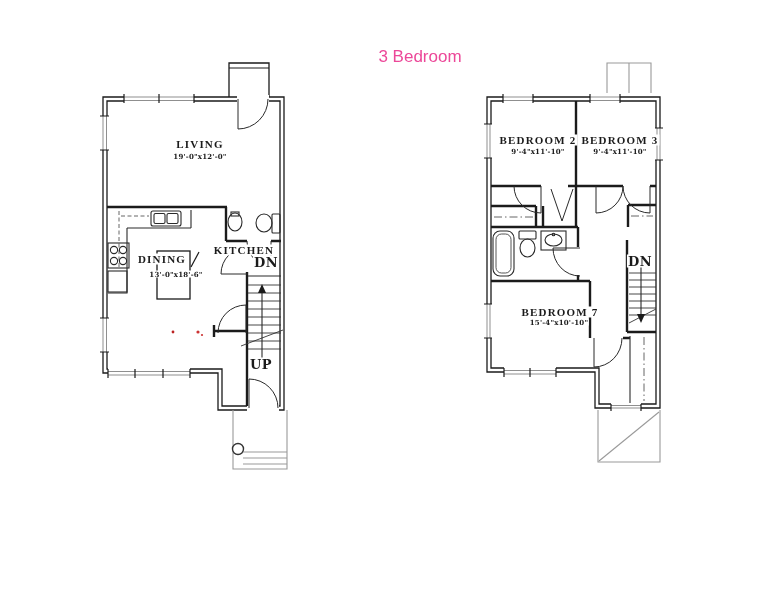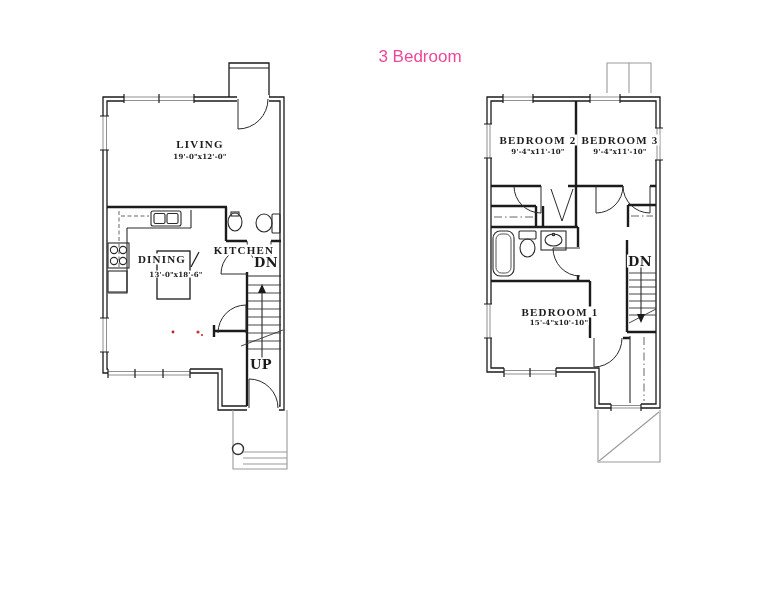--- a/index.html
+++ b/index.html
@@ -229,19 +229,19 @@
 
   <div class="lbl stair" style="left:266px;top:262px;">DN</div>
   <div class="lbl stair" style="left:261px;top:364px;">UP</div>
 
   <div class="lbl room" style="left:538px;top:140px;">BEDROOM 2</div>
   <div class="lbl dims" style="left:538px;top:151px;">9'-4"x11'-10"</div>
 
   <div class="lbl room" style="left:620px;top:140px;">BEDROOM 3</div>
   <div class="lbl dims" style="left:620px;top:151px;">9'-4"x11'-10"</div>
 
-  <div class="lbl room" style="left:560px;top:312px;">BEDROOM 1</div>
+  <div class="lbl room" style="left:560px;top:312px;">BEDROOM 7</div>
   <div class="lbl dims" style="left:559px;top:322px;">15'-4"x10'-10"</div>
 
   <div class="lbl stair" style="left:640px;top:261px;">DN</div>
 
 
 </div>
 
 </body></html>

